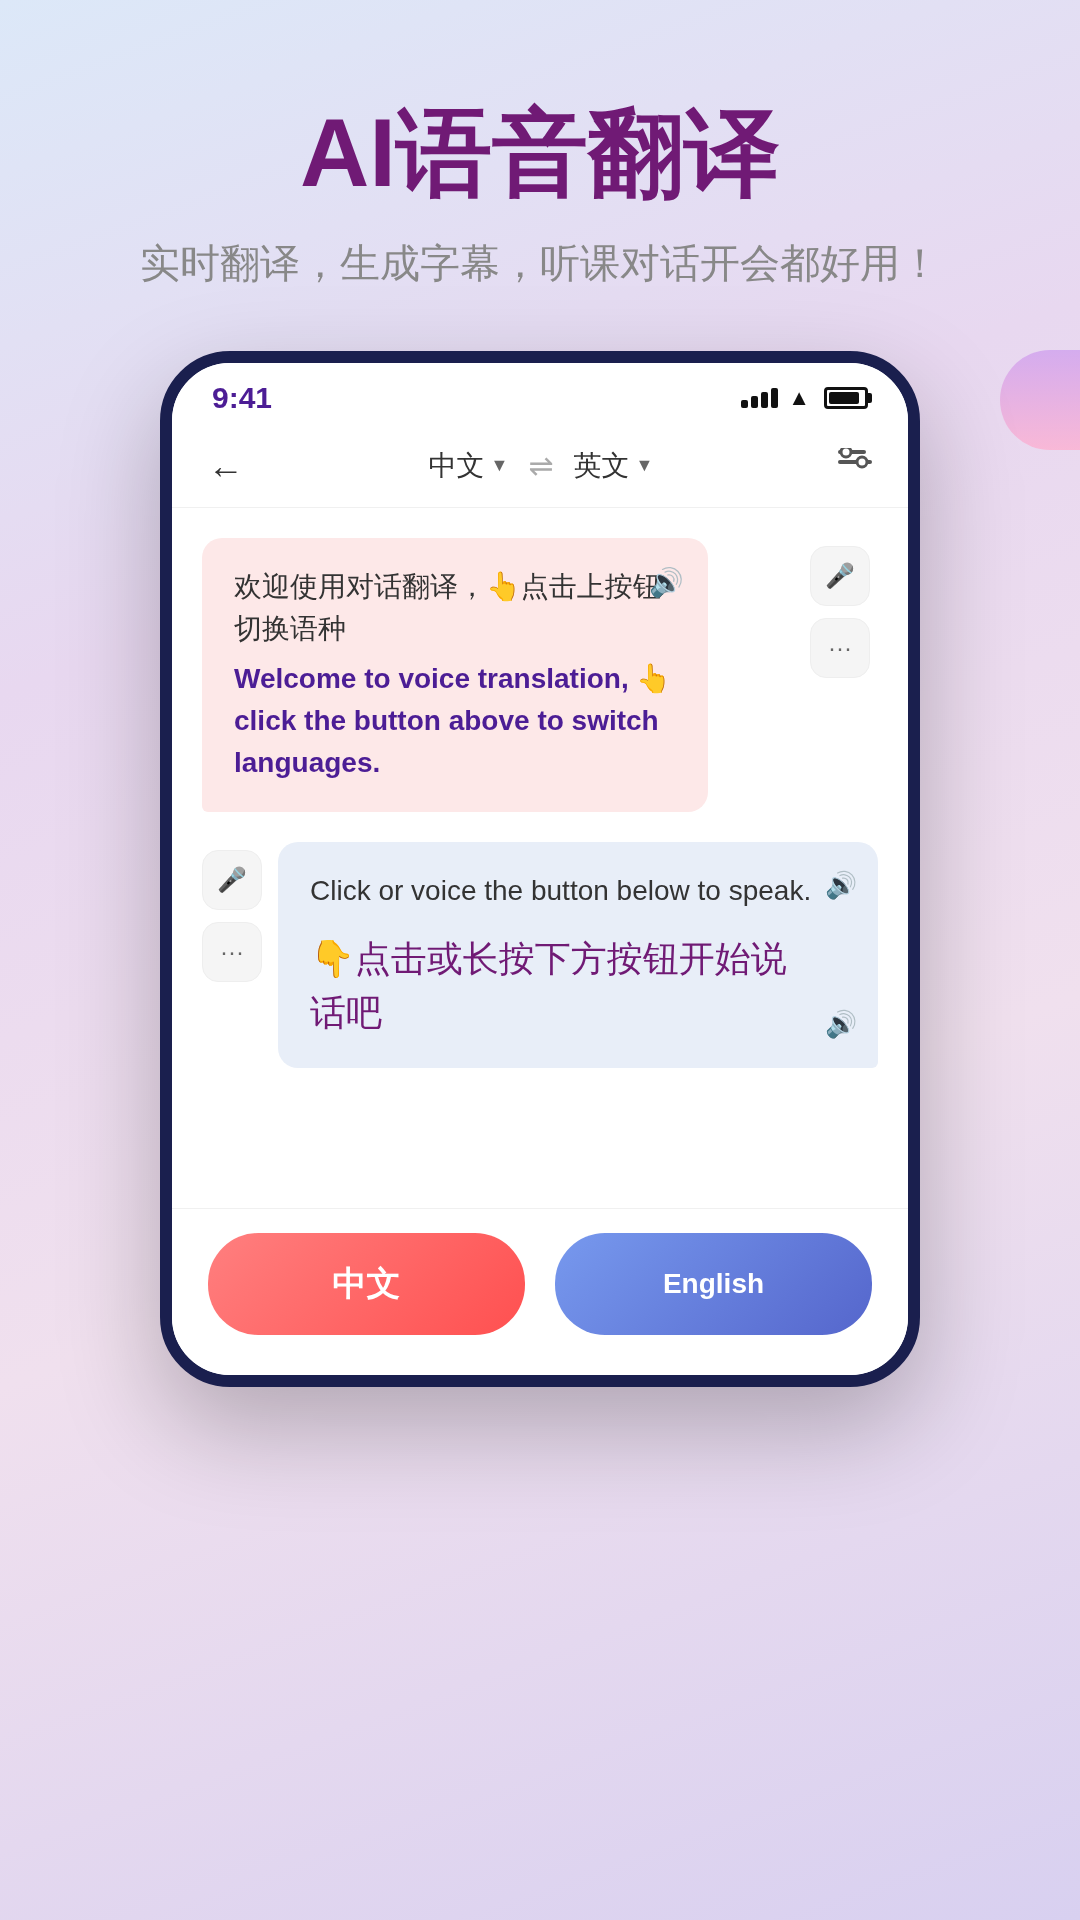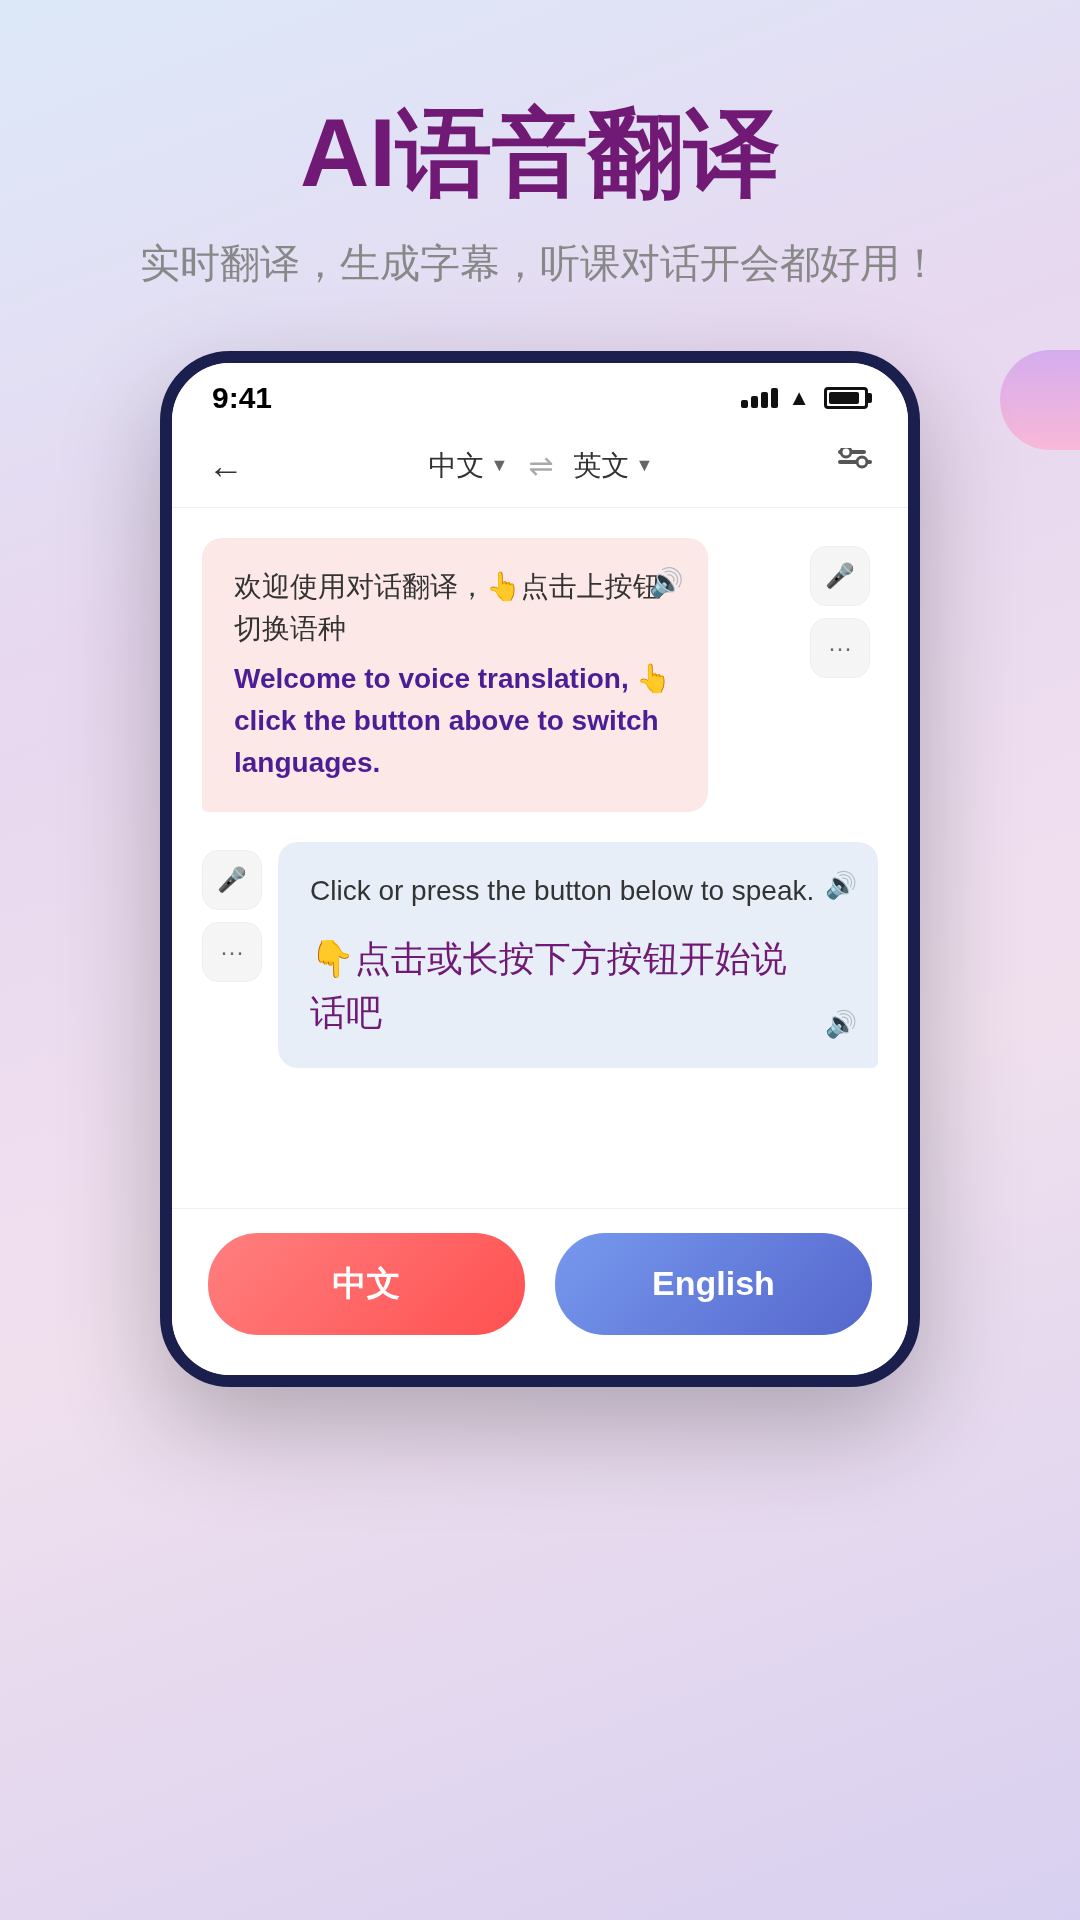--- a/index.html
+++ b/index.html
@@ -59,21 +59,21 @@
       display: flex;
       justify-content: space-between;
       align-items: center;
       padding: 18px 40px 10px;
       background: #fff;
     }
 
     .status-time {
       font-size: 30px;
       font-weight: 600;
-      color: #000000;
+      color: #4c1d95;
     }
 
     .status-icons {
       display: flex;
       gap: 10px;
       align-items: center;
     }
 
     .signal-bars {
       display: flex;
@@ -310,21 +310,21 @@
       cursor: pointer;
       text-align: center;
     }
 
     .btn-english {
       flex: 1;
       background: linear-gradient(135deg, #7799ee, #5566cc);
       border: none;
       border-radius: 50px;
       padding: 28px 0;
-      font-size: 34px;
+      font-size: 28px;
       font-weight: 600;
       color: #fff;
       cursor: pointer;
       text-align: center;
     }
 
     
     .deco-arc {
       position: absolute;
       top: 350px;
@@ -409,21 +409,21 @@
         </div>
 
         <div style="display:flex; align-items:flex-start; gap:16px;">
 
           <div style="display:flex; flex-direction:column; gap:12px; padding-top: 8px;">
             <div class="side-icon-btn">🎤</div>
             <div class="side-icon-btn">···</div>
           </div>
           <div class="bubble-right">
             <span class="bubble-sound-right" style="color:#5577dd; font-size:26px;">🔊</span>
-            <div class="bubble-right-text-en">Click or press the button below to speak.</div>
+            <div class="bubble-right-text-en">Click or voice the button below to speak.</div>
             <div class="bubble-right-text-cn">👇点击或长按下方按钮开始说话吧</div>
             <span class="bubble-sound-right-bottom" style="color:#5577dd; font-size:26px;">🔊</span>
           </div>
         </div>
 
 
       </div>
     </div>
 
     <div class="bottom-buttons">

